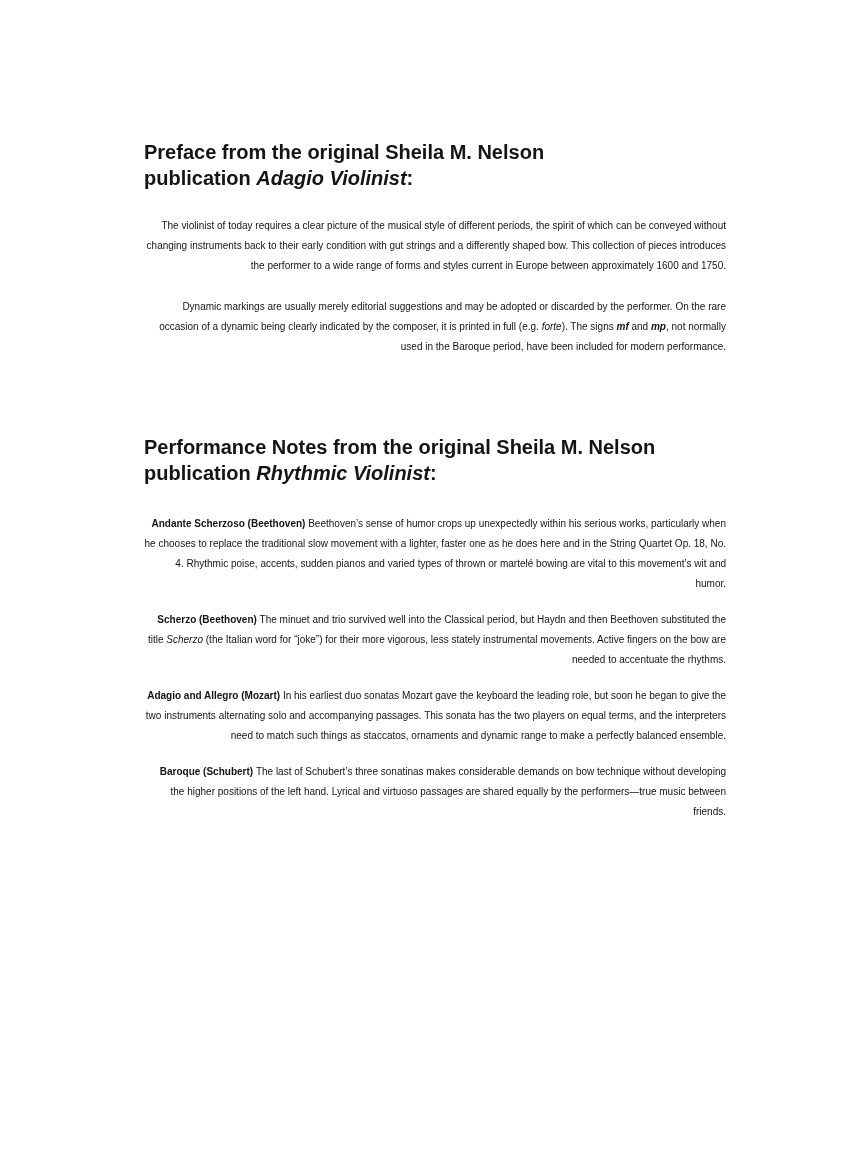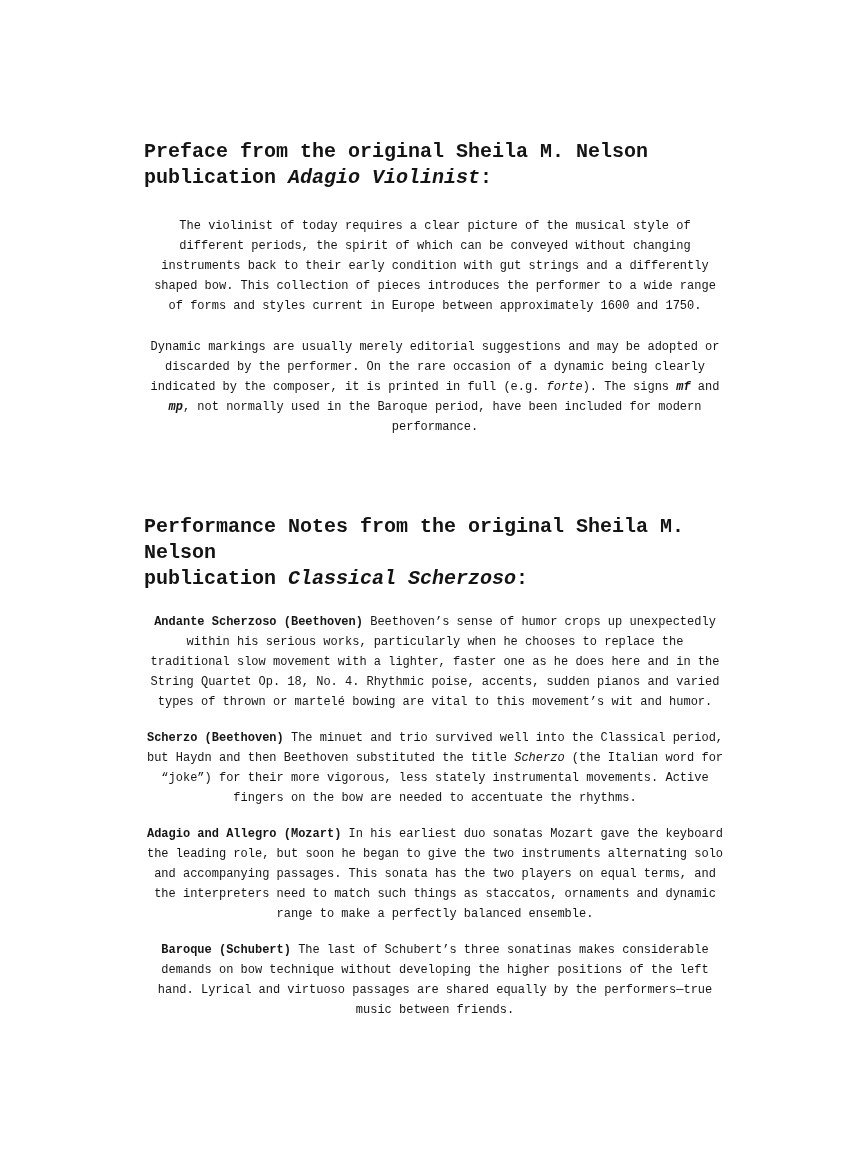--- a/index.html
+++ b/index.html
@@ -6,47 +6,47 @@
     margin: 0;
     padding: 0;
     background: #ffffff;
   }
   .page {
     position: relative;
     width: 864px;
     height: 1152px;
     background: #ffffff;
     overflow: hidden;
-    font-family: Liberation Mono, monospace;
+    font-family: Liberation Sans, sans-serif;
     color: #141414;
   }
   .content {
     position: absolute;
     left: 144px;
     top: 139px;
     width: 582px;
   }
   .heading {
     font-size: 20px;
     line-height: 26px;
     font-weight: bold;
     margin: 0 0 25px 0;
   }
   .heading .h-line {
     display: block;
   }
   .heading2 {
     margin-top: 77px;
-    margin-bottom: 20px;
+    margin-bottom: 28px;
   }
   .para {
-    font-size: 12px;
+    font-size: 10px;
     line-height: 20px;
     margin: 0 0 21px 0;
-    text-align: center;
+    text-align: right;
   }
   .para.last {
     margin-bottom: 0;
   }
   .notes-para {
     margin-bottom: 16px;
   }
   .run-bold {
     font-weight: bold;
   }
@@ -69,21 +69,21 @@
         <span class="h-line"><span class="run-bold">Preface from the original Sheila M. Nelson</span></span>
         <span class="h-line"><span class="run-bold">publication </span><span class="run-bold-italic">Adagio Violinist</span><span class="run-bold">:</span></span>
       </h1>
       <p class="para"><span>The violinist of today requires a clear picture of the musical style of different periods, the spirit of which can be conveyed without changing instruments back to their early condition with gut strings and a differently shaped bow. This collection of pieces introduces the performer to a wide range of forms and styles current in Europe between approximately 1600 and 1750.</span></p>
       <p class="para last"><span>Dynamic markings are usually merely editorial suggestions and may be adopted or discarded by the performer. On the rare occasion of a dynamic being clearly indicated by the composer, it is printed in full (e.g. </span><span class="run-italic">forte</span><span>). The signs </span><span class="run-bold-italic">mf</span><span> and </span><span class="run-bold-italic">mp</span><span>, not normally used in the Baroque period, have been included for modern performance.</span></p>
     </section>
 
     <section>
       <h1 class="heading heading2">
         <span class="h-line"><span class="run-bold">Performance Notes from the original Sheila M. Nelson</span></span>
-        <span class="h-line"><span class="run-bold">publication </span><span class="run-bold-italic">Classical Scherzoso</span><span class="run-bold">:</span></span>
+        <span class="h-line"><span class="run-bold">publication </span><span class="run-bold-italic">Rhythmic Violinist</span><span class="run-bold">:</span></span>
       </h1>
       <p class="para notes-para"><span class="run-bold">Andante Scherzoso (Beethoven) </span><span>Beethoven’s sense of humor crops up unexpectedly within his serious works, particularly when he chooses to replace the traditional slow movement with a lighter, faster one as he does here and in the String Quartet Op. 18, No. 4. Rhythmic poise, accents, sudden pianos and varied types of thrown or martelé bowing are vital to this movement’s wit and humor.</span></p>
       <p class="para notes-para"><span class="run-bold">Scherzo (Beethoven) </span><span>The minuet and trio survived well into the Classical period, but Haydn and then Beethoven substituted the title </span><span class="run-italic">Scherzo</span><span> (the Italian word for “joke”) for their more vigorous, less stately instrumental movements. Active fingers on the bow are needed to accentuate the rhythms.</span></p>
       <p class="para notes-para"><span class="run-bold">Adagio and Allegro (Mozart) </span><span>In his earliest duo sonatas Mozart gave the keyboard the leading role, but soon he began to give the two instruments alternating solo and accompanying passages. This sonata has the two players on equal terms, and the interpreters need to match such things as staccatos, ornaments and dynamic range to make a perfectly balanced ensemble.</span></p>
       <p class="para notes-para last"><span class="run-bold">Baroque (Schubert) </span><span>The last of Schubert’s three sonatinas makes considerable demands on bow technique without developing the higher positions of the left hand. Lyrical and virtuoso passages are shared equally by the performers—true music between friends.</span></p>
     </section>
 
   </div>
 </div>
 

